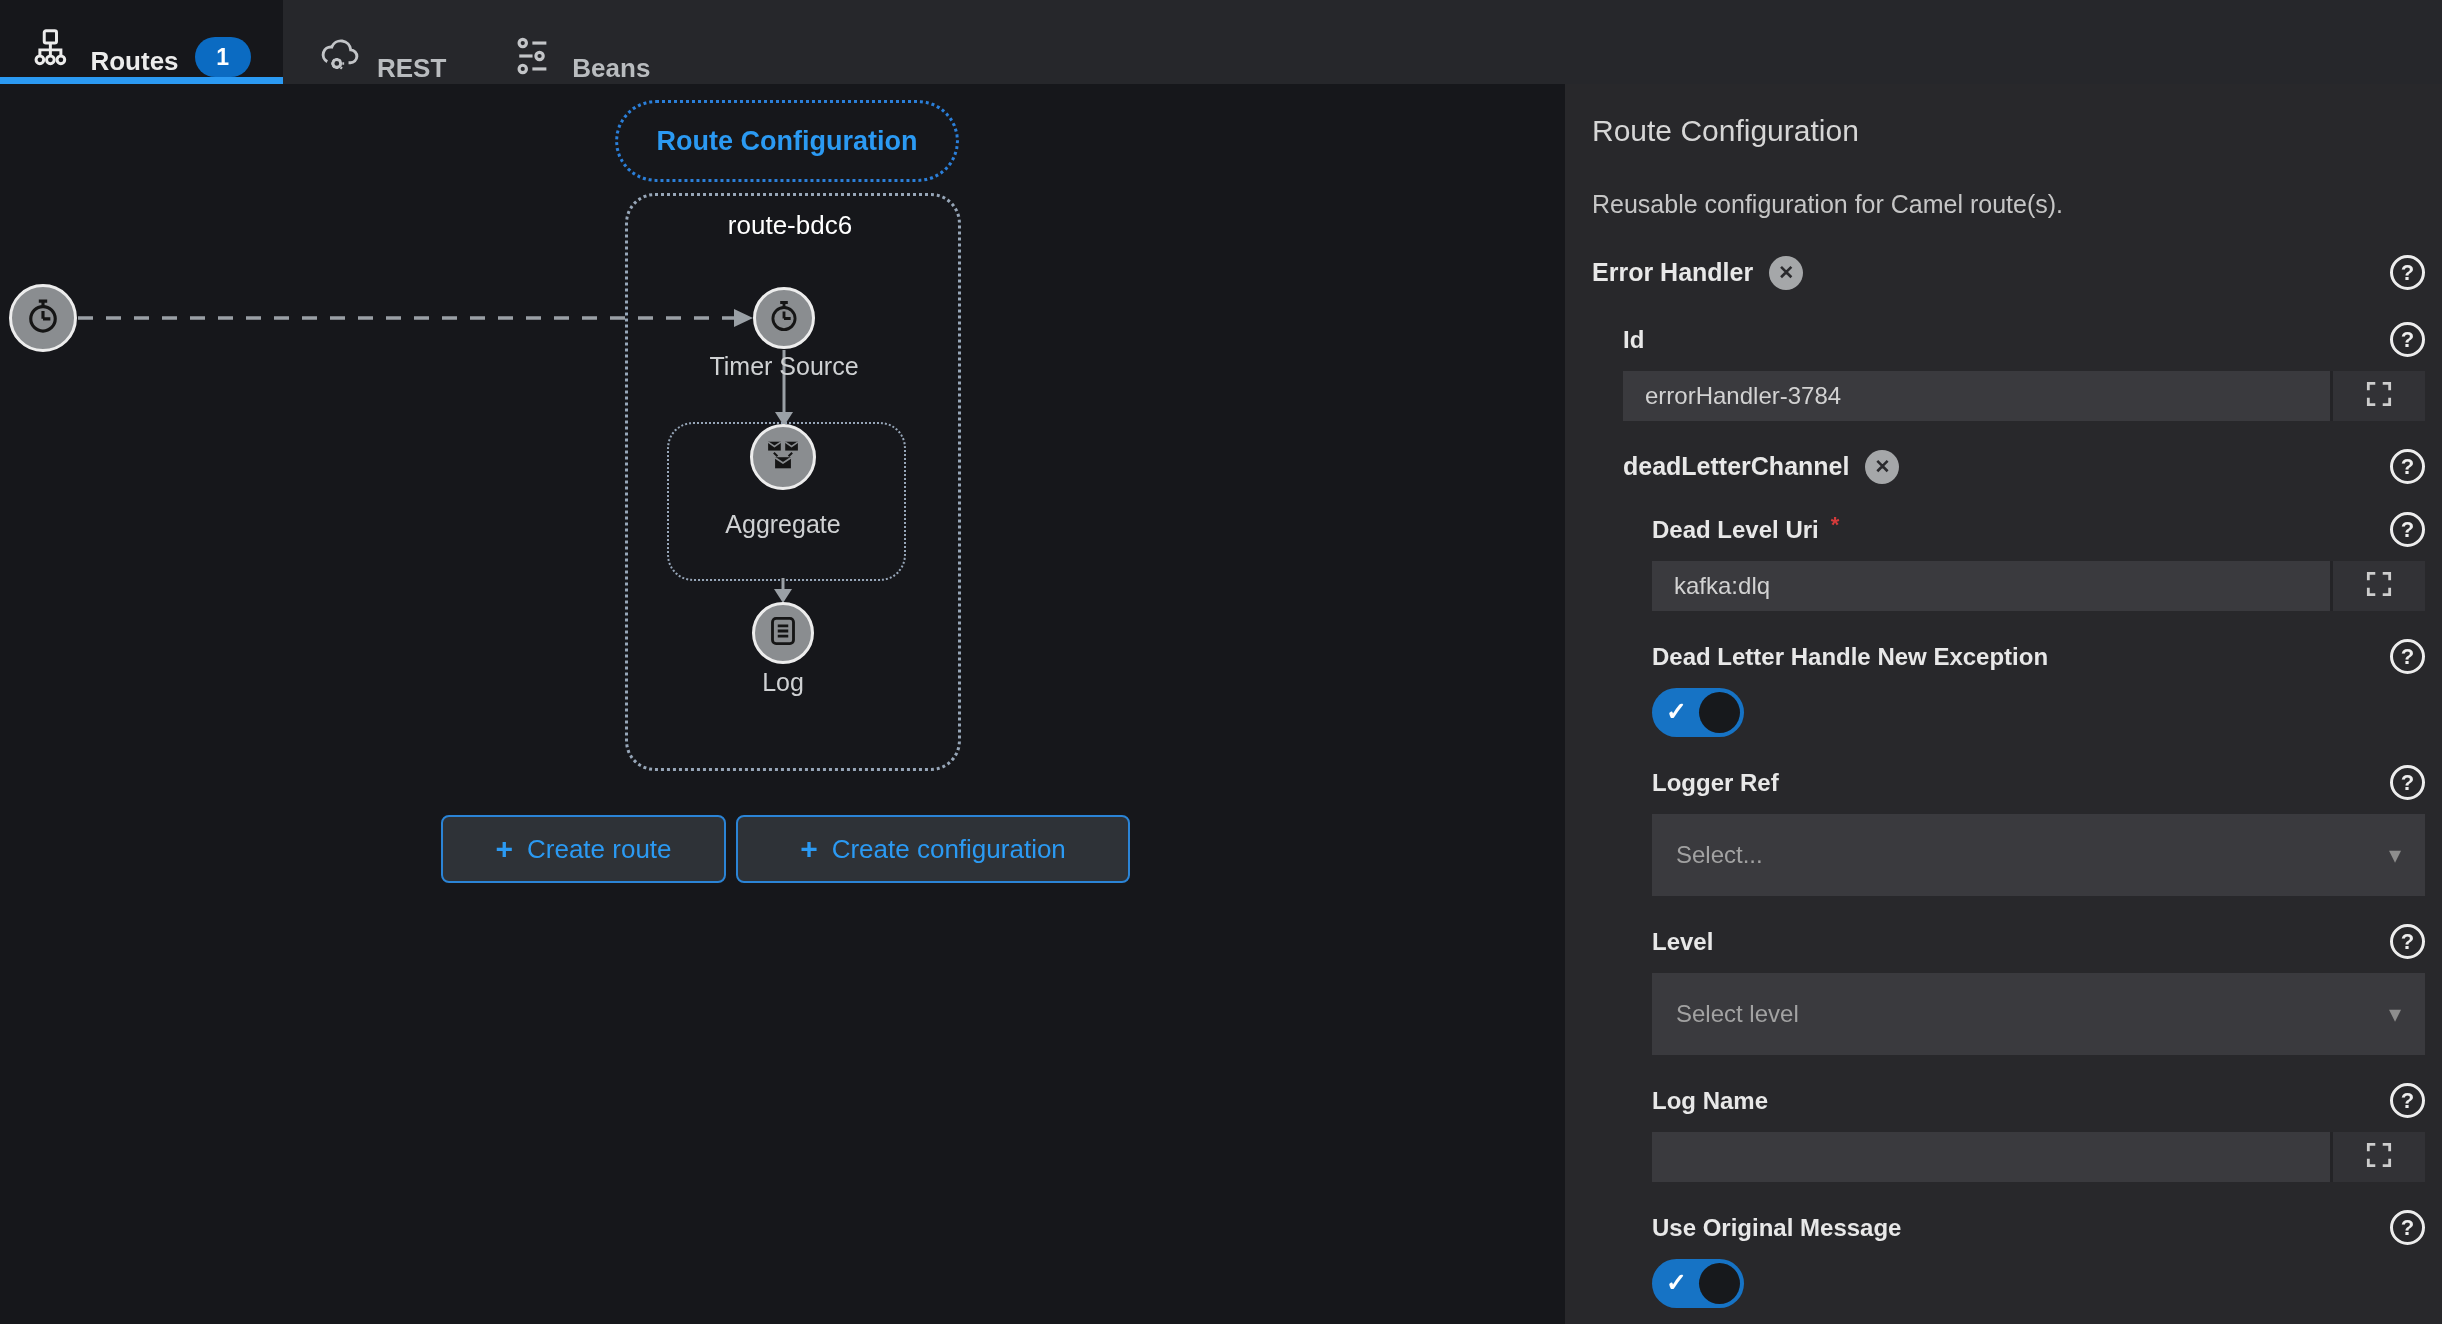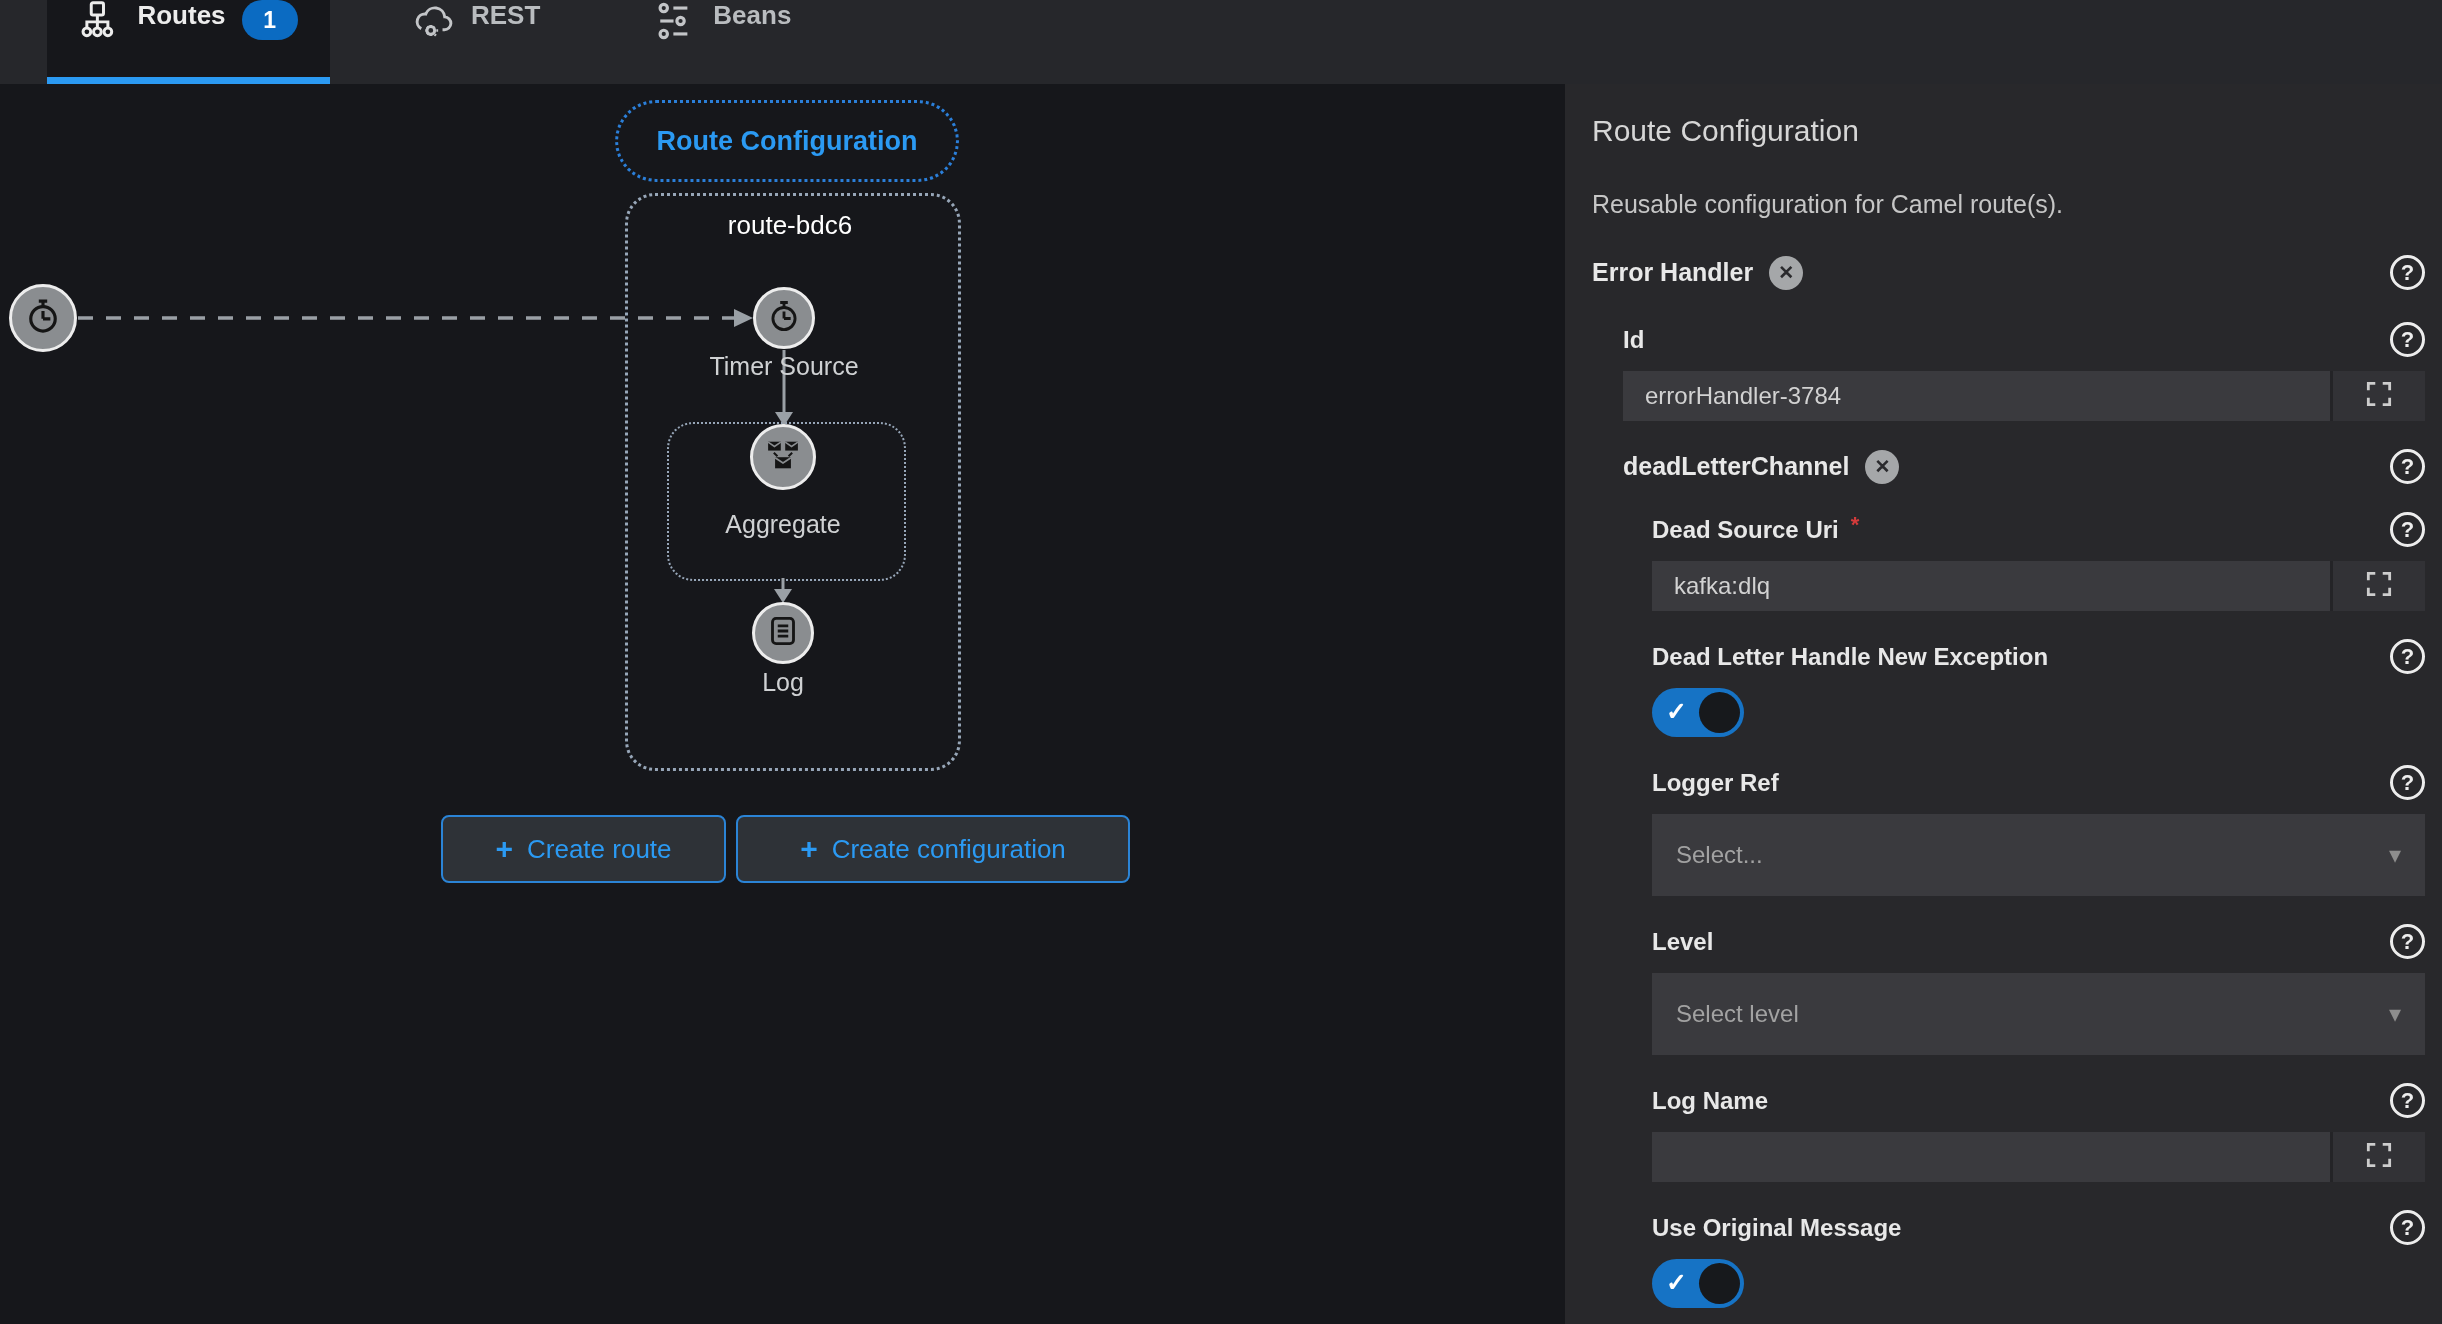--- a/index.html
+++ b/index.html
@@ -1,21 +1,21 @@
 <!DOCTYPE html>
 <html style="--accent: #2b9af3; --toggle_on: #1673c5; --badge: #0b6bc2; --danger: #d43b3b;"><head>
 <meta charset="utf-8">
 <style>
   html,body{margin:0;padding:0;background:#101114;}
   .screen{position:relative;width:2442px;height:1324px;overflow:hidden;
           font-family:"Liberation Sans",sans-serif;background:#26272b;}
 
   
   .tabbar{position:absolute;left:0;top:0;width:2442px;height:84px;background:#26272b;display:flex;align-items:stretch;}
-  .tab{display:flex;align-items:flex-start;gap:16px;font-weight:bold;font-size:26px;color:#b9bcbf;cursor:pointer;box-sizing:border-box;margin-left:47px;}
+  .tab{display:flex;align-items:flex-end;gap:16px;font-weight:bold;font-size:26px;color:#b9bcbf;cursor:pointer;box-sizing:border-box;}
   .tab.active{width:283px;justify-content:center;background:#16171b;color:#ececec;border-bottom:7px solid var(--accent,#2b9af3);}
   .tab.inactive{padding:0 34px;}
   .tab svg{flex:0 0 auto;}
   .badge{min-width:30px;height:40px;padding:0 13px;border-radius:22px;background:var(--badge,#0b6bc2);
          color:#fff;font-size:23px;font-weight:bold;display:flex;align-items:center;justify-content:center;}
 
   
   .canvas{position:absolute;left:0;top:84px;width:1565px;height:1240px;background:#16171b;overflow:hidden;}
   .pill{position:absolute;left:615px;top:16px;width:338px;height:76px;border:3px dotted #2b7fd9;border-radius:44px;
         display:flex;align-items:center;justify-content:center;color:var(--accent,#2b9af3);font-weight:bold;font-size:27px;cursor:pointer;}
@@ -205,21 +205,21 @@
     </div>
 
     <div class="row lvl1">
       <span class="lbl big">deadLetterChannel</span>
       <span class="xbadge">✕</span>
       <span class="spacer"></span>
       <span class="help">?</span>
     </div>
 
     <div class="row lvl2">
-      <span class="lbl">Dead Source Uri</span>
+      <span class="lbl">Dead Level Uri</span>
       <span class="req">*</span>
       <span class="spacer"></span>
       <span class="help">?</span>
     </div>
     <div class="field lvl2">
       <input value="kafka:dlq" style="">
       <span class="expand-btn">
         <span>
           <svg width="32" height="32" viewBox="0 0 24 24" fill="none" stroke="#cdcdcd" stroke-width="2.1">
             <path d="M4 9.2V4h5.2M14.8 4H20v5.2M20 14.8V20h-5.2M9.2 20H4v-5.2"></path>

